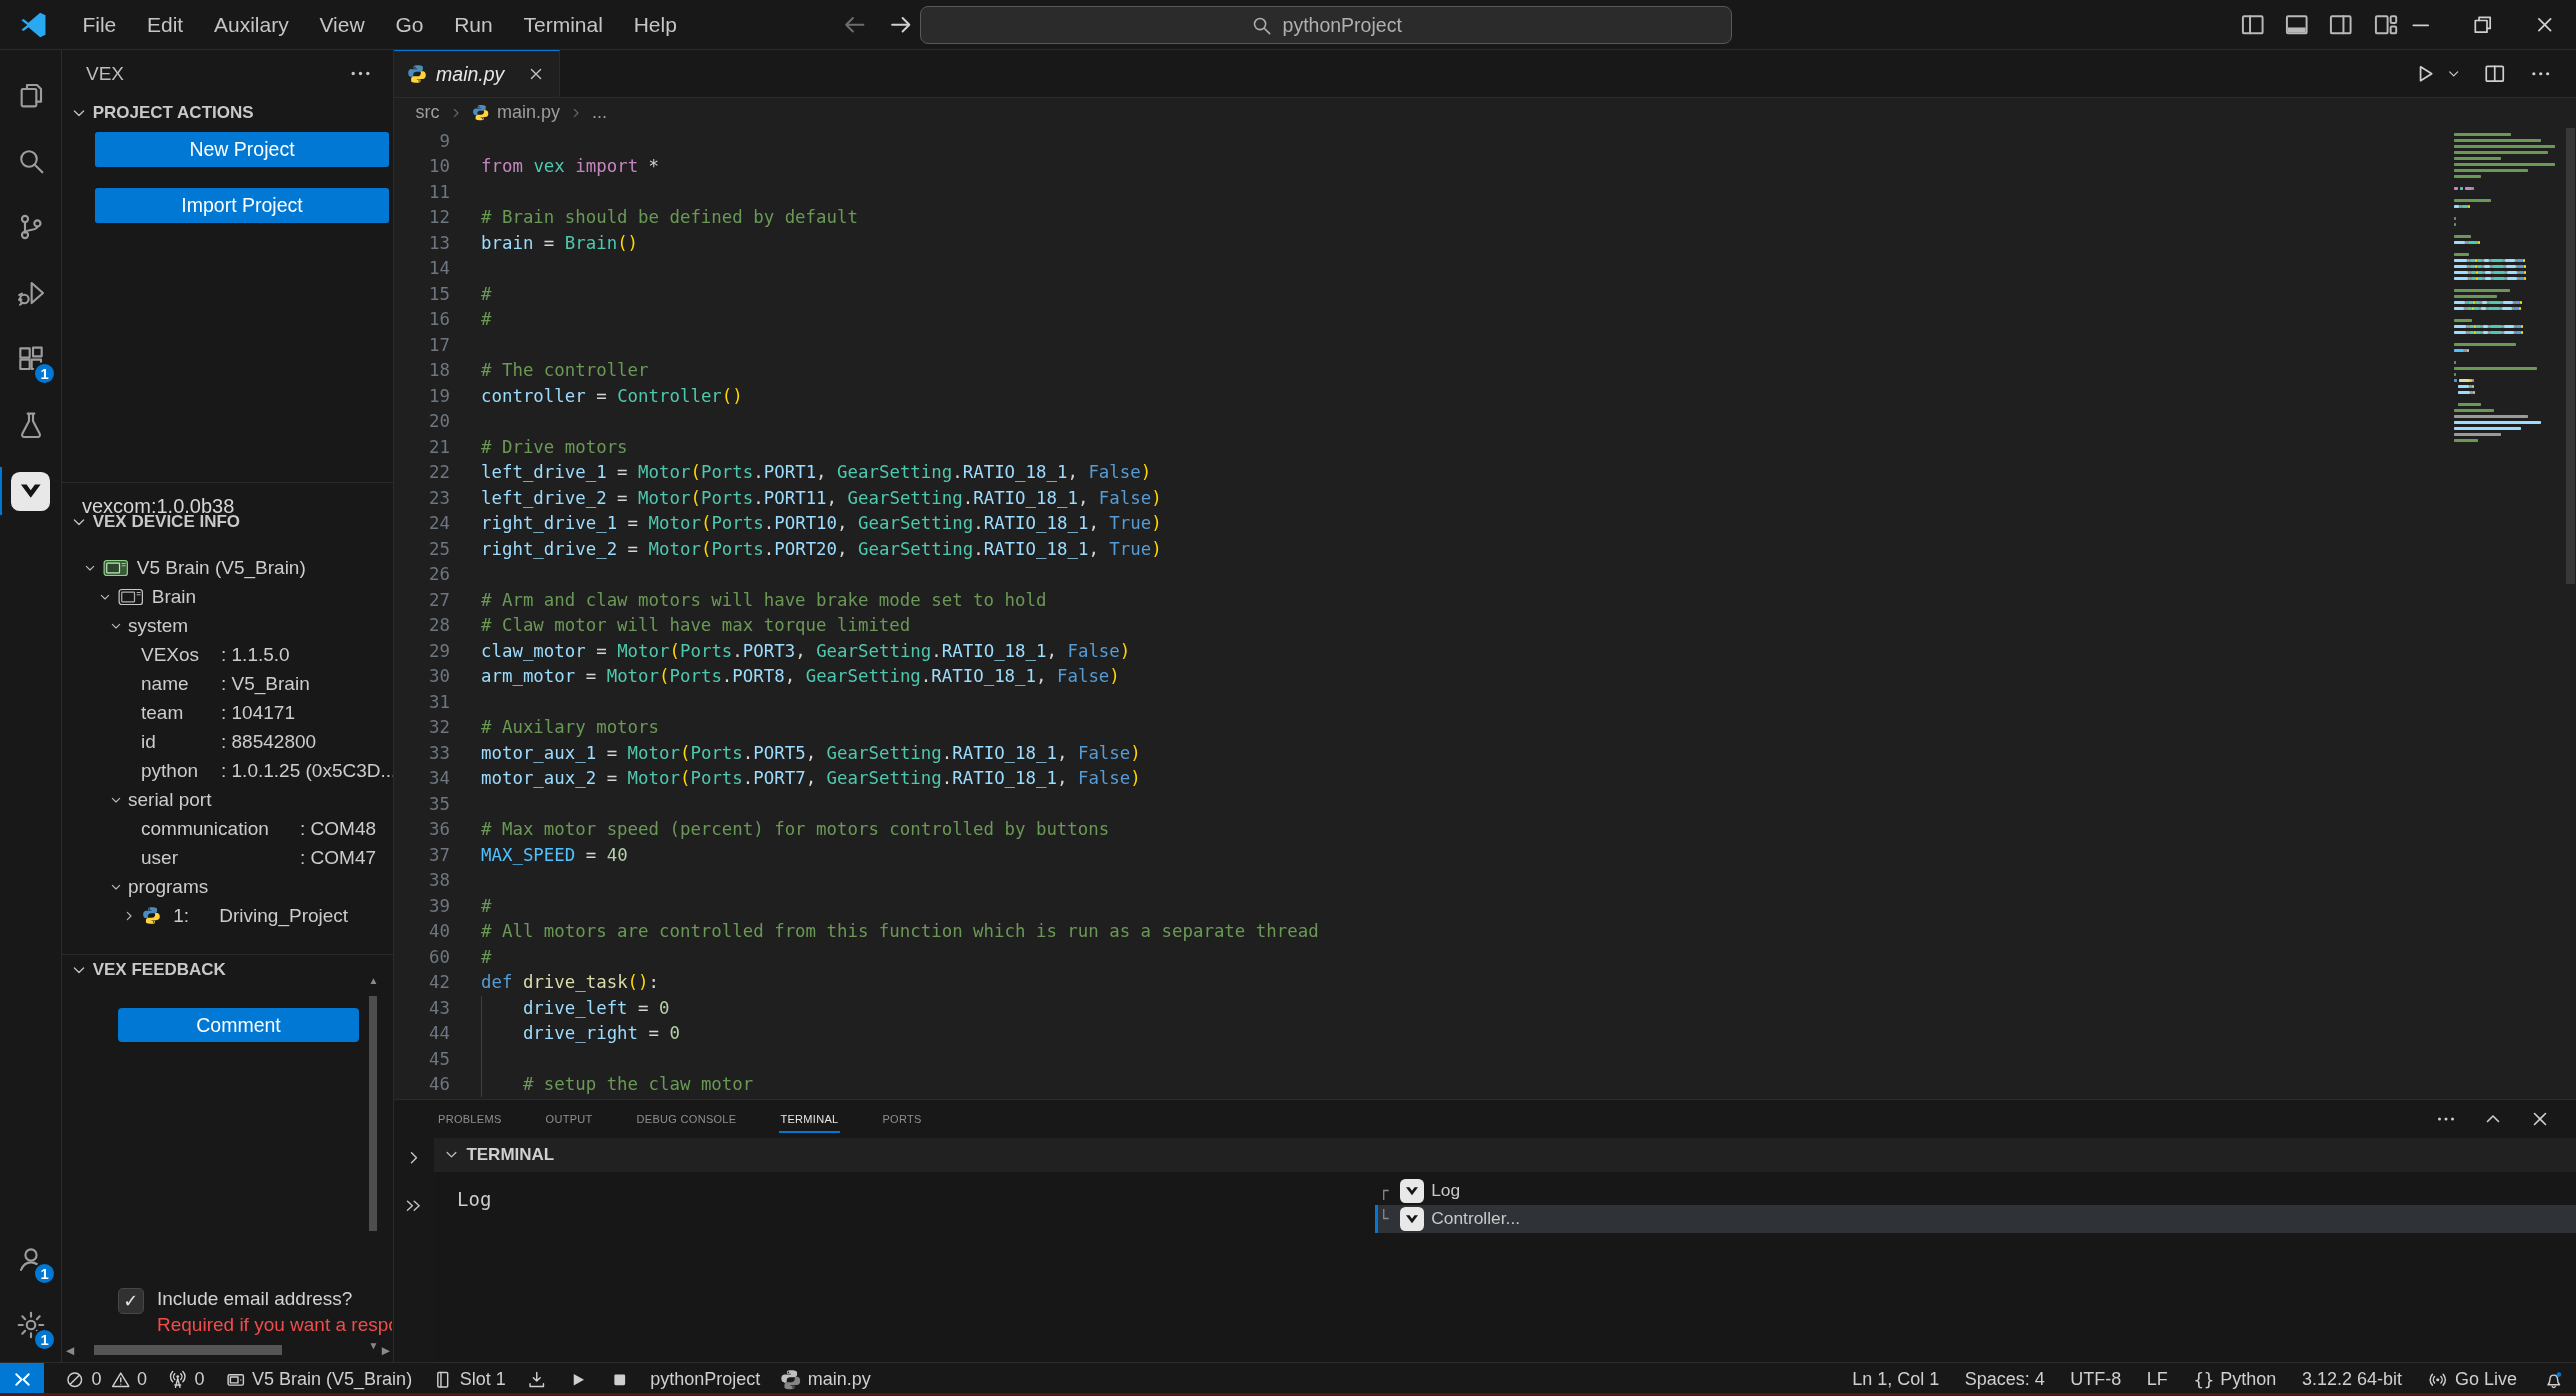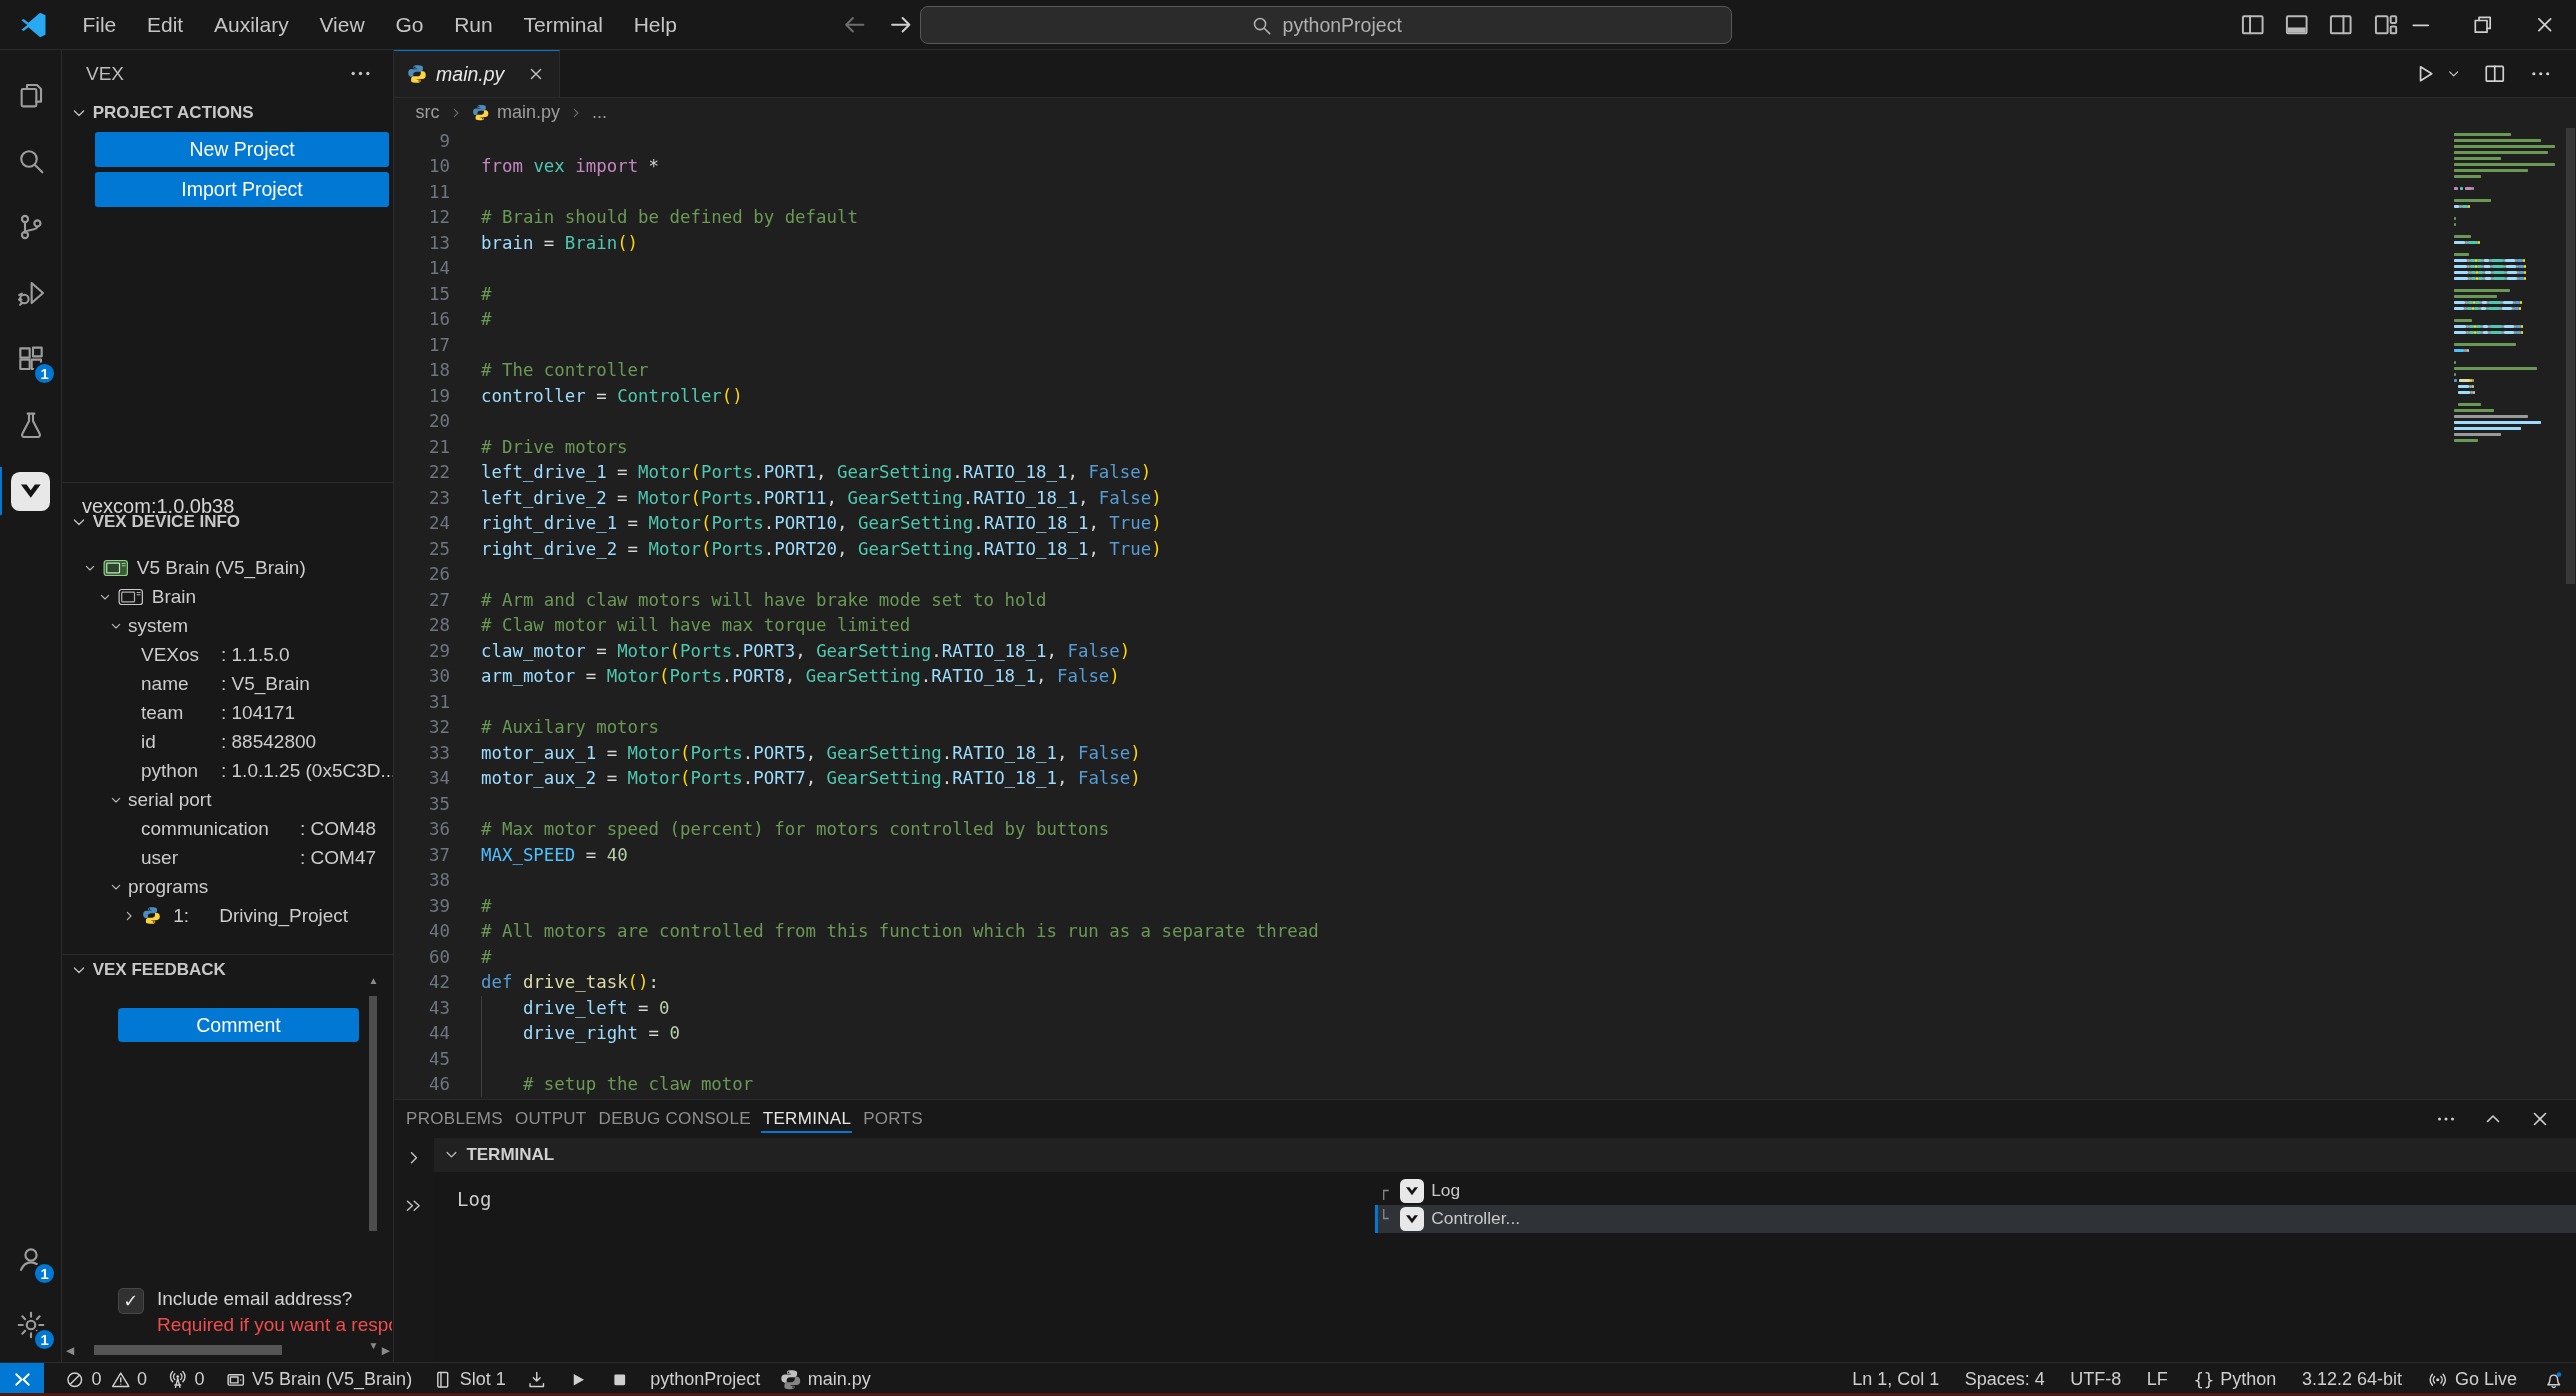--- a/index.html
+++ b/index.html
@@ -35,21 +35,21 @@
   .vexbox svg{width:29.5px;height:29.5px}
   .ab-bottom{margin-top:auto;margin-bottom:4px;display:flex;flex-direction:column;align-items:center}
 
   
   .sidebar{width:332px;background:#181818;border-right:0.7px solid #2b2b2b;position:relative;overflow:hidden}
   .side-title{height:47px;display:flex;align-items:center;padding:0 19px 0 24px;font-size:19px;color:#bdbdbd}
   .side-title .more{margin-left:auto;width:27px;height:27px;color:#c5c5c5}
   .sect{height:31px;display:flex;align-items:center;gap:4px;font-size:17px;font-weight:bold;color:#c9c9c9;padding-left:6.7px}
   .sect .ic{width:20px;height:20px;color:#c0c0c0}
   .btn{position:absolute;left:33px;width:294px;height:35px;background:#0078d4;color:#fff;border:none;font-size:19.5px;font-family:"Liberation Sans",sans-serif;border-radius:2.7px;display:flex;align-items:center;justify-content:center;cursor:pointer}
-  .btn.b1{top:82px}.btn.b2{top:122px}
+  .btn.b1{top:82px}.btn.b2{top:138px}
   .vexcom{position:absolute;top:432px;left:0;width:100%;border-top:0.7px solid #2b2b2b;padding:12px 0 0 20px;font-size:20px;color:#d6d6d6}
   .devinfo-h{position:absolute;top:456px;left:0;width:100%}
   #deviceTree{position:absolute;top:503px;left:0;width:100%}
   .trow{height:29px;display:flex;align-items:center;font-size:19px;color:#cccccc;white-space:nowrap}
   .trow .chev{width:24px;height:19px;color:#bdbdbd;flex:none}
   .trow .chev svg{width:16px;height:16px}
   .trow .ticon{margin:0 8px 0 1.3px;flex:none}
   .d1{padding-left:16px}.d2{padding-left:31px}.d3{padding-left:42px}
   .kv{padding-left:79px}
   .kv .k{flex:none}
@@ -96,21 +96,21 @@
   .indent-guide{position:absolute;left:87px;top:868px;width:0.7px;height:101px;background:#3f3f3f}
   .minimap{position:absolute;right:14.8px;top:4px;width:107px;height:470px}
   .mm-line{height:6px;position:relative;white-space:nowrap;font-size:0}
   .mm-line span{display:inline-block;height:3.4px;margin-top:1.3px;border-radius:0.7px}
   .vscroll{position:absolute;right:0;top:0;width:10.7px;height:100%}
   .vscroll .thumb{position:absolute;top:0;left:0.7px;width:9.4px;height:456px;background:rgba(121,121,121,.28)}
 
   
   .panel{height:263px;background:#181818;border-top:0.7px solid #2b2b2b;display:flex;flex-direction:column}
   .panel-tabs{height:38px;display:flex;align-items:center;position:relative}
-  .ptab{margin-left:12px;font-size:17px;letter-spacing:0.3px;color:#8f8f8f;position:relative;height:100%;display:flex;align-items:center}
+  .ptab{margin-left:44px;font-size:11px;letter-spacing:0.3px;color:#8f8f8f;position:relative;height:100%;display:flex;align-items:center}
   .ptab.active{color:#e6e6e6}
   .ptab.active::after{content:"";position:absolute;left:-1.3px;right:-1.3px;bottom:4.7px;height:2px;background:#0078d4}
   .panel-actions{position:absolute;right:24px;display:flex;gap:23px;color:#cfcfcf}
   .panel-actions .ic{width:24px;height:24px}
   .panel-body{flex:1;display:flex;min-height:0}
   .rail{width:40px;display:flex;flex-direction:column;align-items:center;padding-top:9.4px;gap:27px;color:#c5c5c5}
   .rail .ic{width:21.5px;height:21.5px}
   .panel-main{flex:1;display:flex;flex-direction:column;min-width:0}
   .acc-header{height:34px;background:#212121;display:flex;align-items:center;gap:5.4px;padding-left:8px;font-size:17px;font-weight:bold;color:#d0d0d0}
   .acc-header .ic{width:19px;height:19px;color:#c0c0c0}

